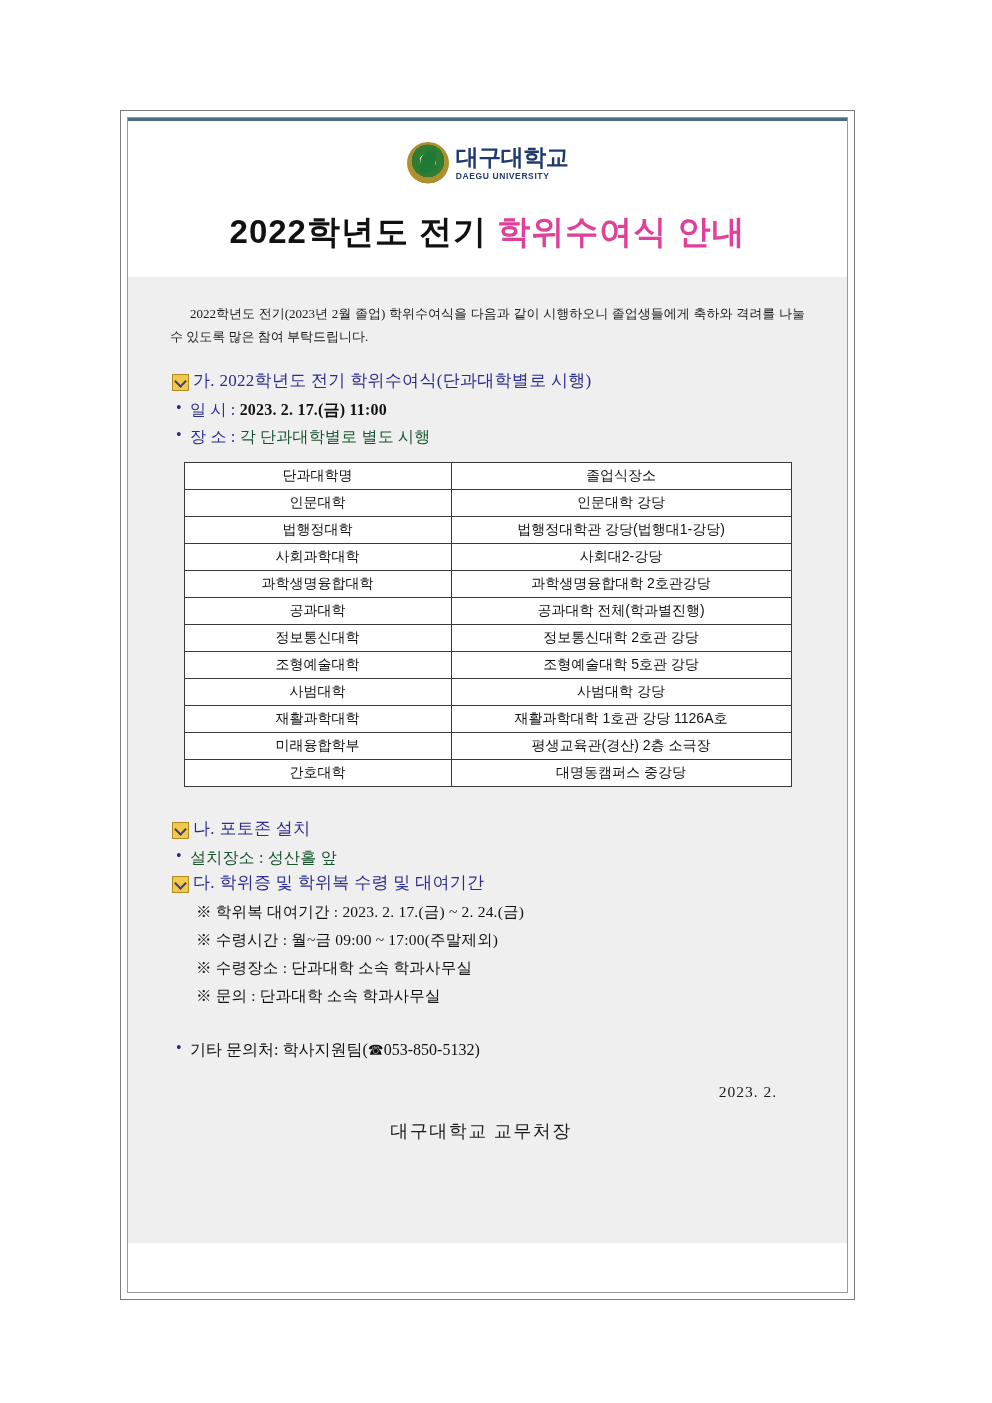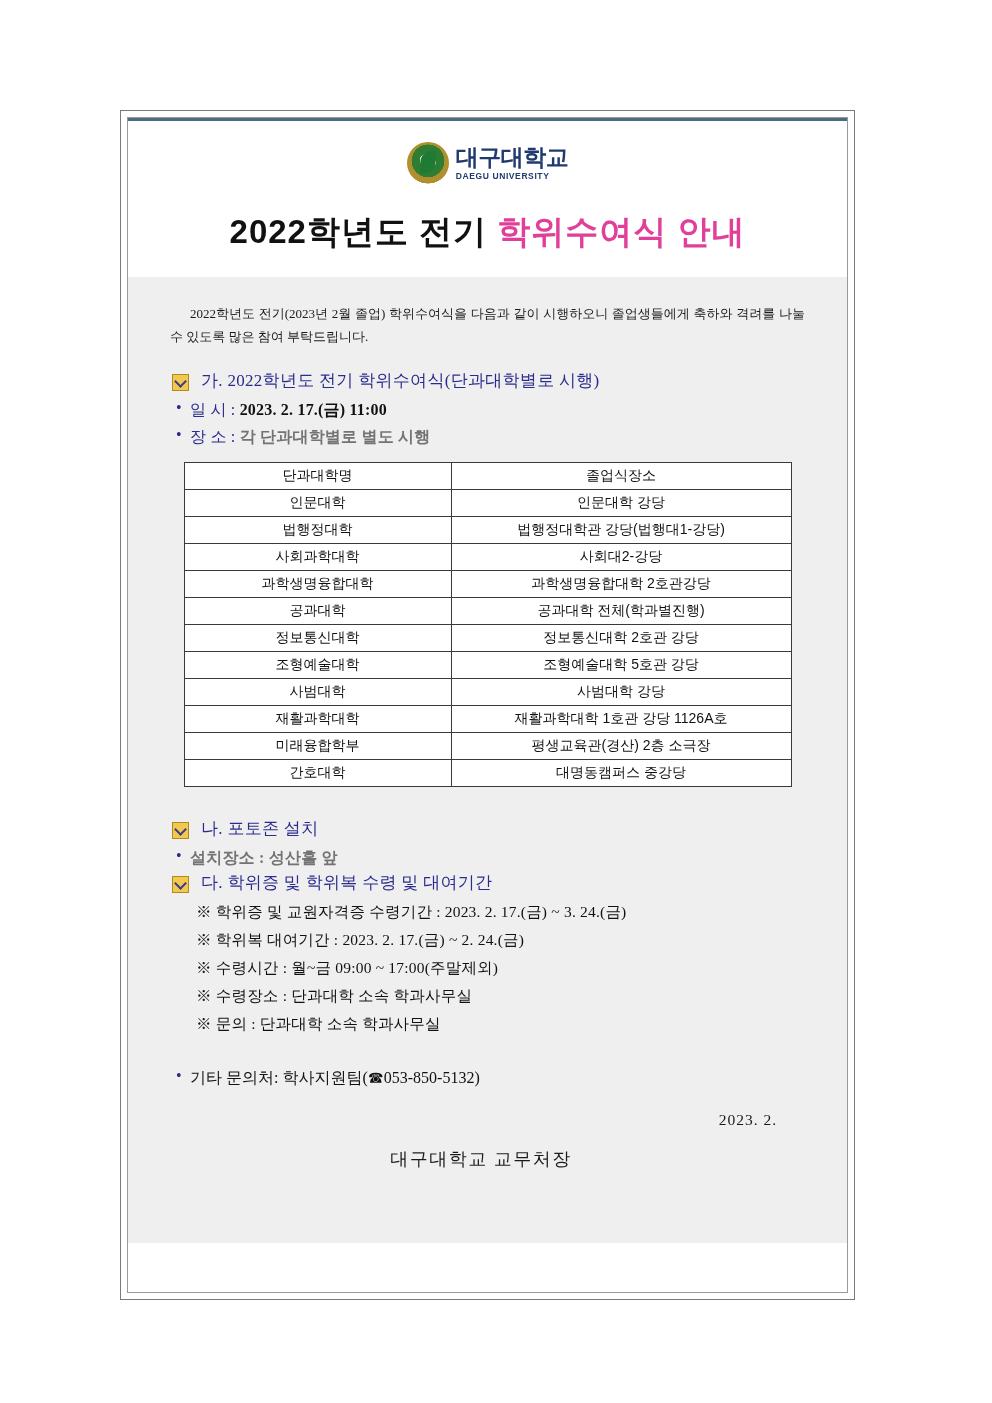--- a/index.html
+++ b/index.html
@@ -114,21 +114,21 @@
     font-size: 13px;
     line-height: 1.75;
     padding: 26px 42px 0 42px;
     text-align: justify;
   }
   .intro .indent { display: inline-block; width: 20px; }
 
   .section-head {
     display: flex;
     align-items: flex-start;
-    gap: 12px;
+    gap: 4px;
     margin: 20px 0 8px 36px;
     font-size: 17px;
     color: #2b2b8f;
     letter-spacing: 0.3px;
     padding-left: 8px;
   }
   .arrow-icon {
     width: 15px;
     height: 15px;
     margin-top: 5px;
@@ -160,21 +160,21 @@
     content: "•";
     position: absolute;
     left: 0;
     top: -1px;
     font-size: 16px;
   }
   .bullet-line .val-strong {
     color: #111111;
     font-weight: 700;
   }
-  .bullet-line .val-plain { color: #737373; font-weight: bold; }
+  .bullet-line .val-plain { color: #14532d; }
 
   table.venues {
     margin: 14px auto 0 auto;
     width: 608px;
     border-collapse: collapse;
     background: #ffffff;
     font-family: "Liberation Sans", sans-serif;
     font-size: 14px;
   }
   table.venues td {
@@ -322,21 +322,20 @@
 
       <div class="bullet-line">
         <span class="val-plain">설치장소 :  성산홀 앞</span>
       </div>
 
       <div class="section-head" style="margin-top:0;">
         <span class="arrow-icon"></span>
         <span>다. 학위증 및 학위복 수령 및 대여기간</span>
       </div>
 
-      <div class="note-line">※ 학위증 및 교원자격증 수령기간 : 2023. 2. 17.(금) ~ 3. 24.(금)</div>
       <div class="note-line">※ 학위복 대여기간 : 2023. 2. 17.(금) ~ 2. 24.(금)</div>
       <div class="note-line">※ 수령시간 : 월~금 09:00 ~ 17:00(주말제외)</div>
       <div class="note-line">※ 수령장소 : 단과대학 소속 학과사무실</div>
       <div class="note-line">※ 문의 : 단과대학 소속 학과사무실</div>
 
       <div class="contact-line">기타 문의처:  학사지원팀(☎053-850-5132)</div>
 
       <div class="date-line">2023.  2.</div>
 
       <div class="signature">대구대학교 교무처장</div>

